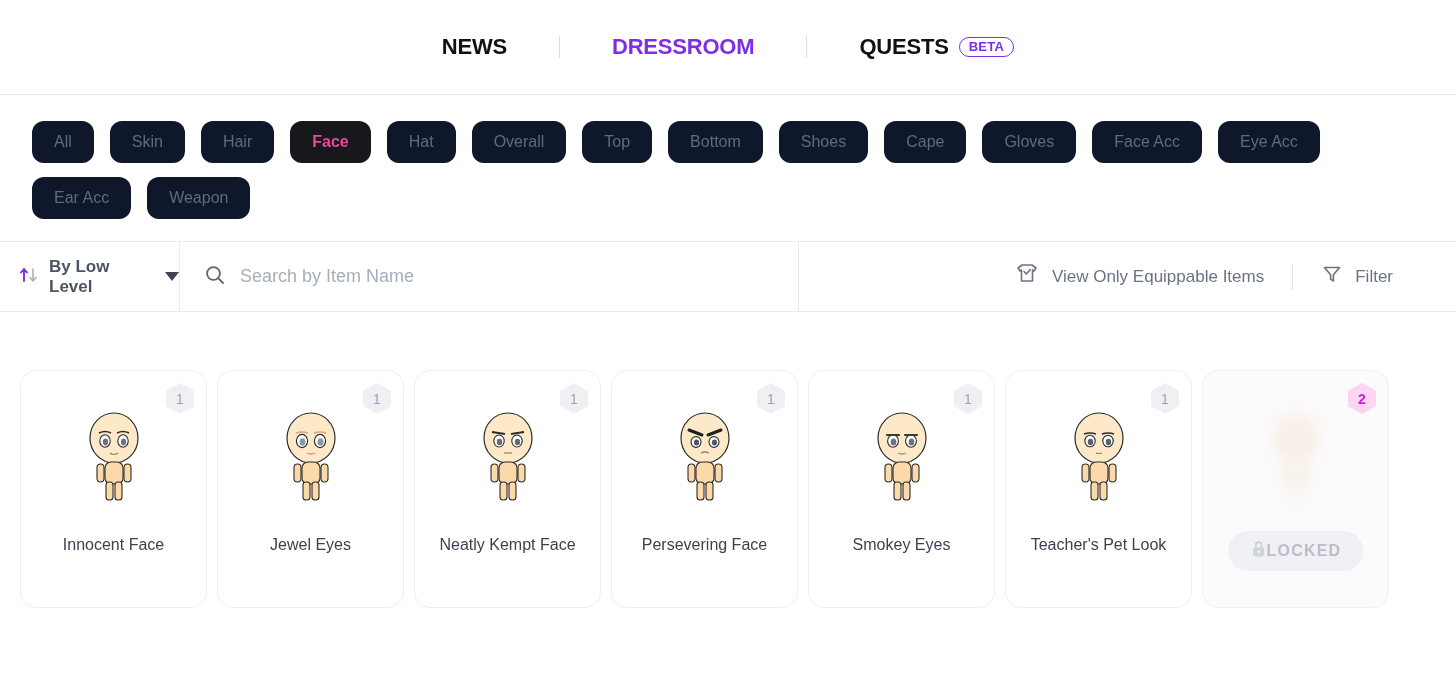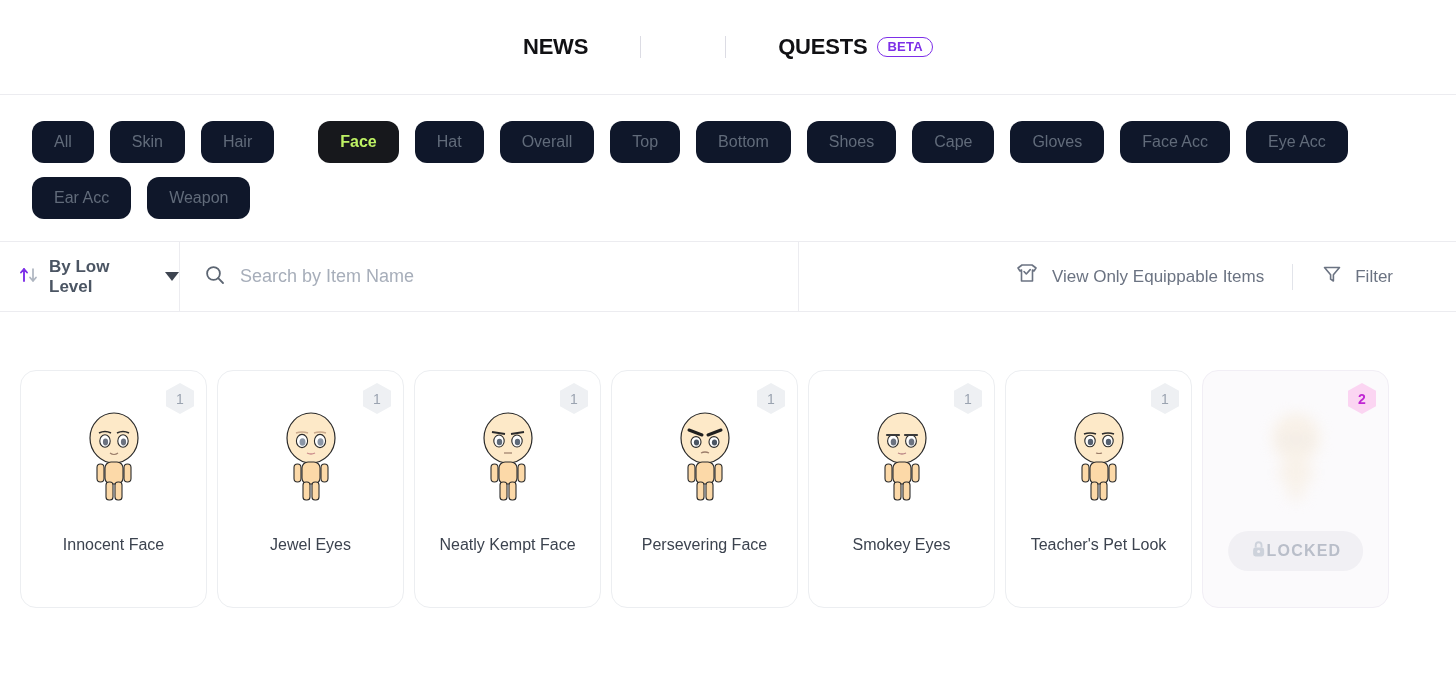--- a/index.html
+++ b/index.html
@@ -64,23 +64,22 @@
     color: #616b7a;
     font-size: 16px;
     border-radius: 12px;
     padding: 13px 22px;
     line-height: 1;
     cursor: pointer;
     white-space: nowrap;
   }
   .pill.active {
     background: #17181c;
-    color: #bef264;
-    font-weight: bold;
-    margin-left: 28px;
+    color: #ec4899;
+    font-weight: bold;
   }
 
   
   .toolbar {
     height: 70px;
     display: flex;
     align-items: stretch;
     border-bottom: 1px solid #ececf0;
   }
   .sort-box {
@@ -220,20 +219,23 @@
   }
 </style>
 </head>
 <body>
 
 <div class="header">
   <div class="nav-item">
     <span>NEWS</span>
   </div>
   <div class="nav-sep"></div>
+  <div class="nav-item active">
+    <span>DRESSROOM</span>
+  </div>
   <div class="nav-sep"></div>
   <div class="nav-item">
     <span>QUESTS</span>
     <span class="beta-badge">BETA</span>
   </div>
 </div>
 
 <div class="pill-area">
   <div class="pill-row">
     <div class="pill">All</div>

